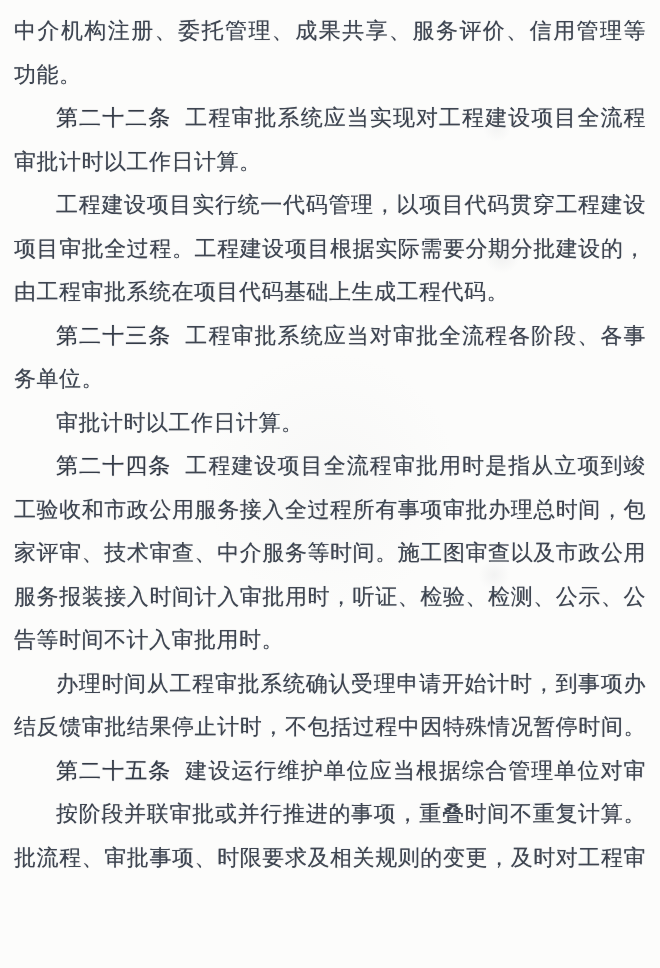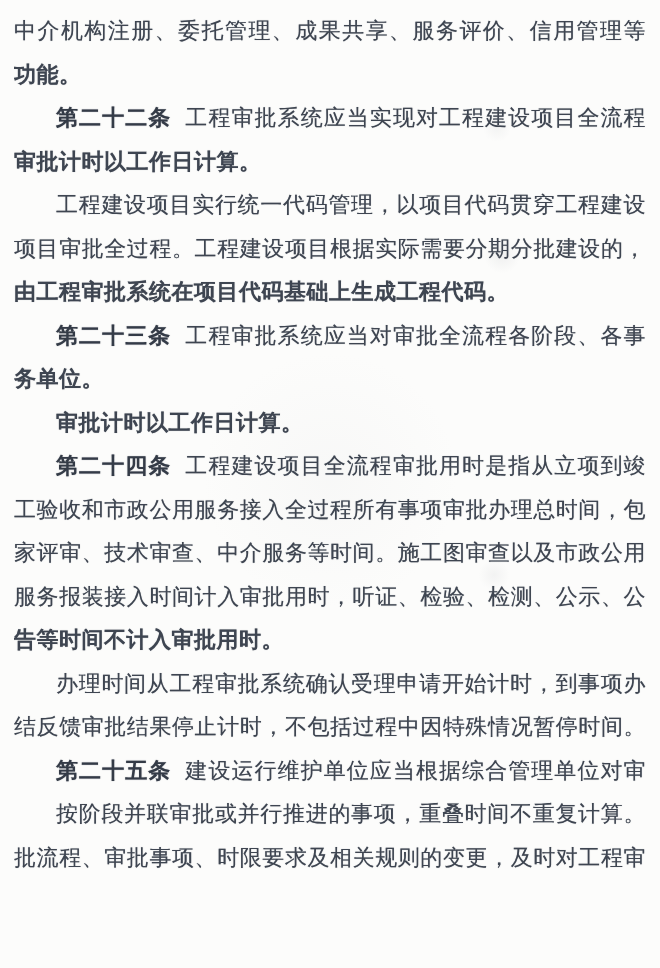--- a/index.html
+++ b/index.html
@@ -36,25 +36,25 @@
     font-size: 22px;
     line-height: 43.5px;
     height: 43.5px;
     color: #3e4551;
     text-align: justify;
     text-shadow: 0 0 0.8px rgba(62, 69, 81, 0.55);
     letter-spacing: 0.5px;
     overflow: hidden;
   }
   .line.fill { text-align-last: justify; }
-  .line.nofill { text-align: left; text-align-last: left; font-weight: bold; }
+  .line.nofill { text-align: left; text-align-last: left; }
   .line.indent { text-indent: 42px; }
   .article-num {
     font-family: "Liberation Sans", sans-serif;
-    font-weight: 700;
+    font-weight: 400;
     color: #343b47;
     text-shadow: 0 0 1px rgba(52, 59, 71, 0.6);
     margin-right: 14px;
   }
 </style>
 </head>
 <body>
 
 <div class="page">
   <div class="content">

